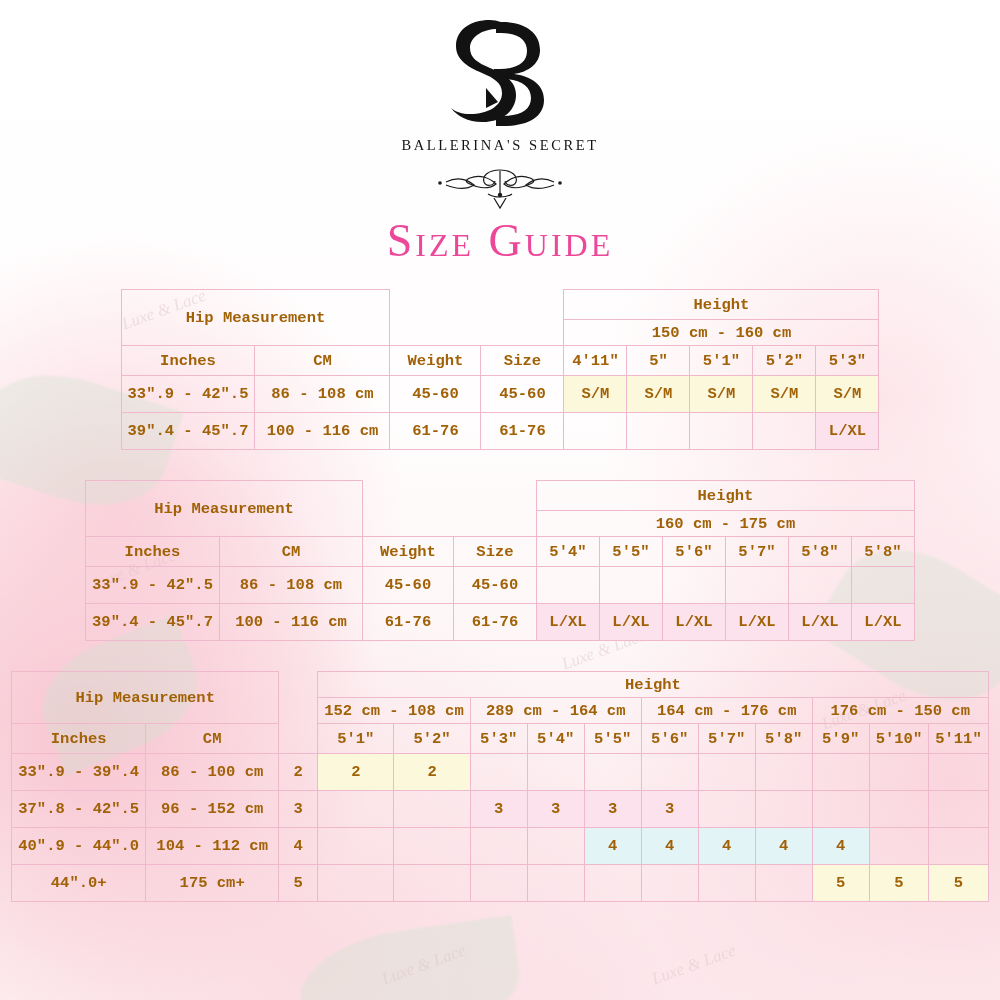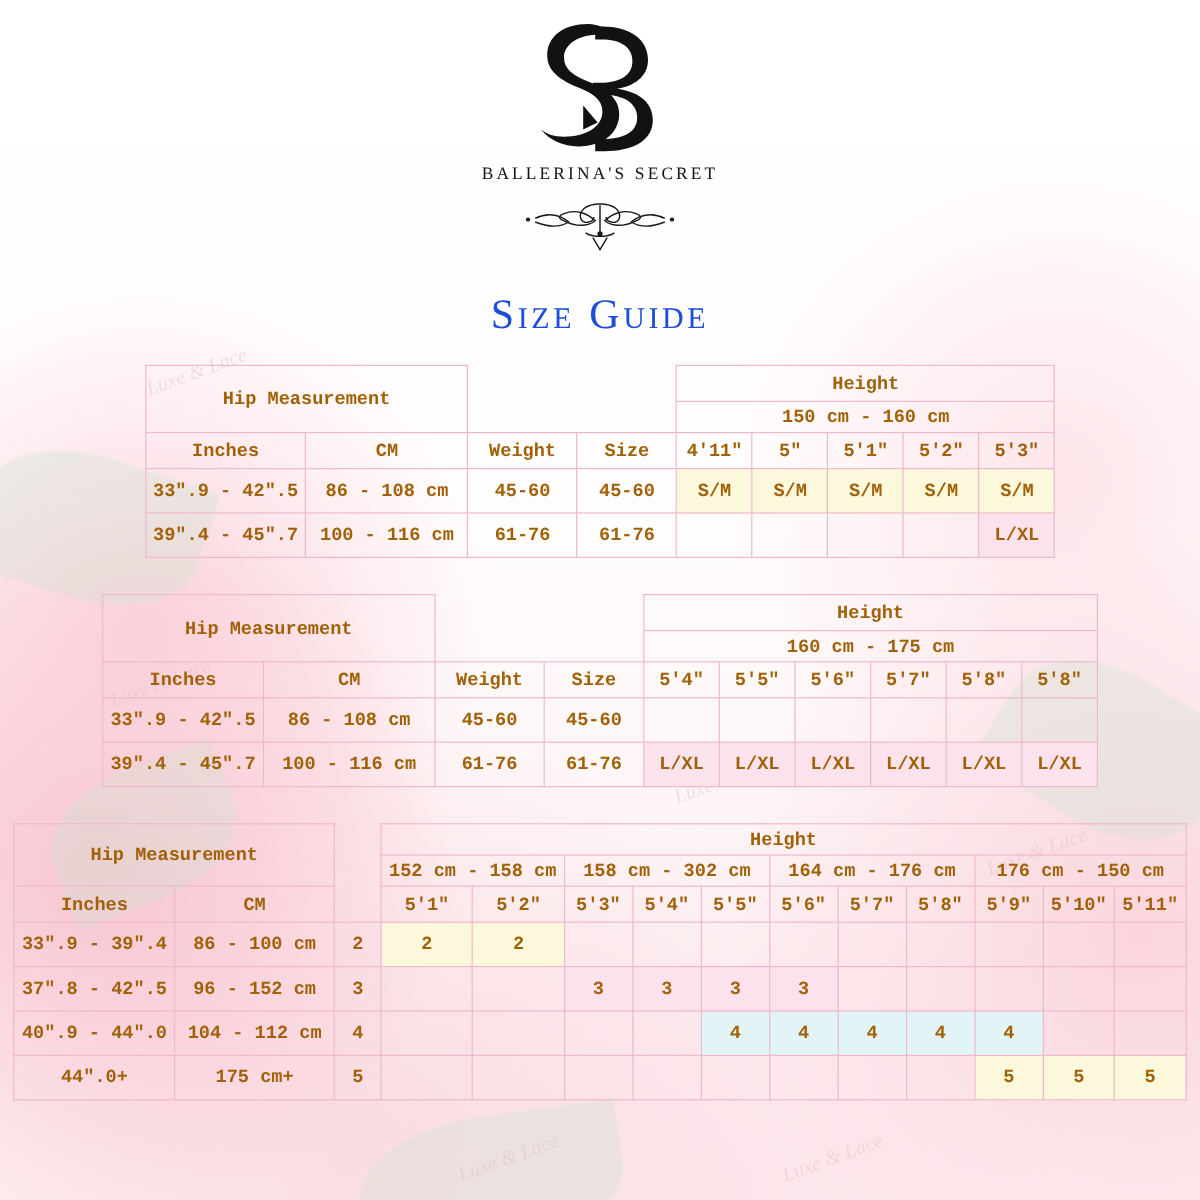--- a/index.html
+++ b/index.html
@@ -67,24 +67,24 @@
     font-size: 14.5px;
     letter-spacing: 2.6px;
     color: #141414;
     font-family: "Liberation Serif", serif;
   }
   .flourish {
     margin: 10px auto 0;
     display: block;
   }
   .guide-title {
-    margin-top: 32px;
-    font-size: 35px;
+    margin-top: 4px;
+    font-size: 46px;
     letter-spacing: 3px;
-    color: #1d4ed8;
+    color: #ec4899;
     font-variant: small-caps;
     font-family: "Liberation Serif", serif;
   }
 
   
   .tbl-wrap { display: flex; justify-content: center; }
   table.size-table {
     border-collapse: collapse;
     font-family: Liberation Mono, monospace;
     color: #a16207;
@@ -266,22 +266,22 @@
 
   <div class="tbl-wrap t3">
     <table class="size-table">
       <tbody>
           <tr class="sub-row">
         <td colspan="2" rowspan="2" style="font-size:15.5px">Hip Measurement</td>
         <td rowspan="2" class="blank-cell"></td>
         <td colspan="11">Height</td>
       </tr>
       <tr class="sub-row">
-        <td colspan="2">152 cm - 158 cm</td>
-        <td colspan="3">158 cm - 302 cm</td>
+        <td colspan="2">152 cm - 108 cm</td>
+        <td colspan="3">289 cm - 164 cm</td>
         <td colspan="3">164 cm - 176 cm</td>
         <td colspan="3">176 cm - 150 cm</td>
       </tr>
       <tr class="h-row">
         <td style="width:108px">Inches</td>
         <td style="width:120px">CM</td>
         <td style="width:26px" class="blank-cell"></td>
         <td style="width:44px">5'1"</td>
         <td style="width:44px">5'2"</td>
         <td style="width:44px">5'3"</td>

